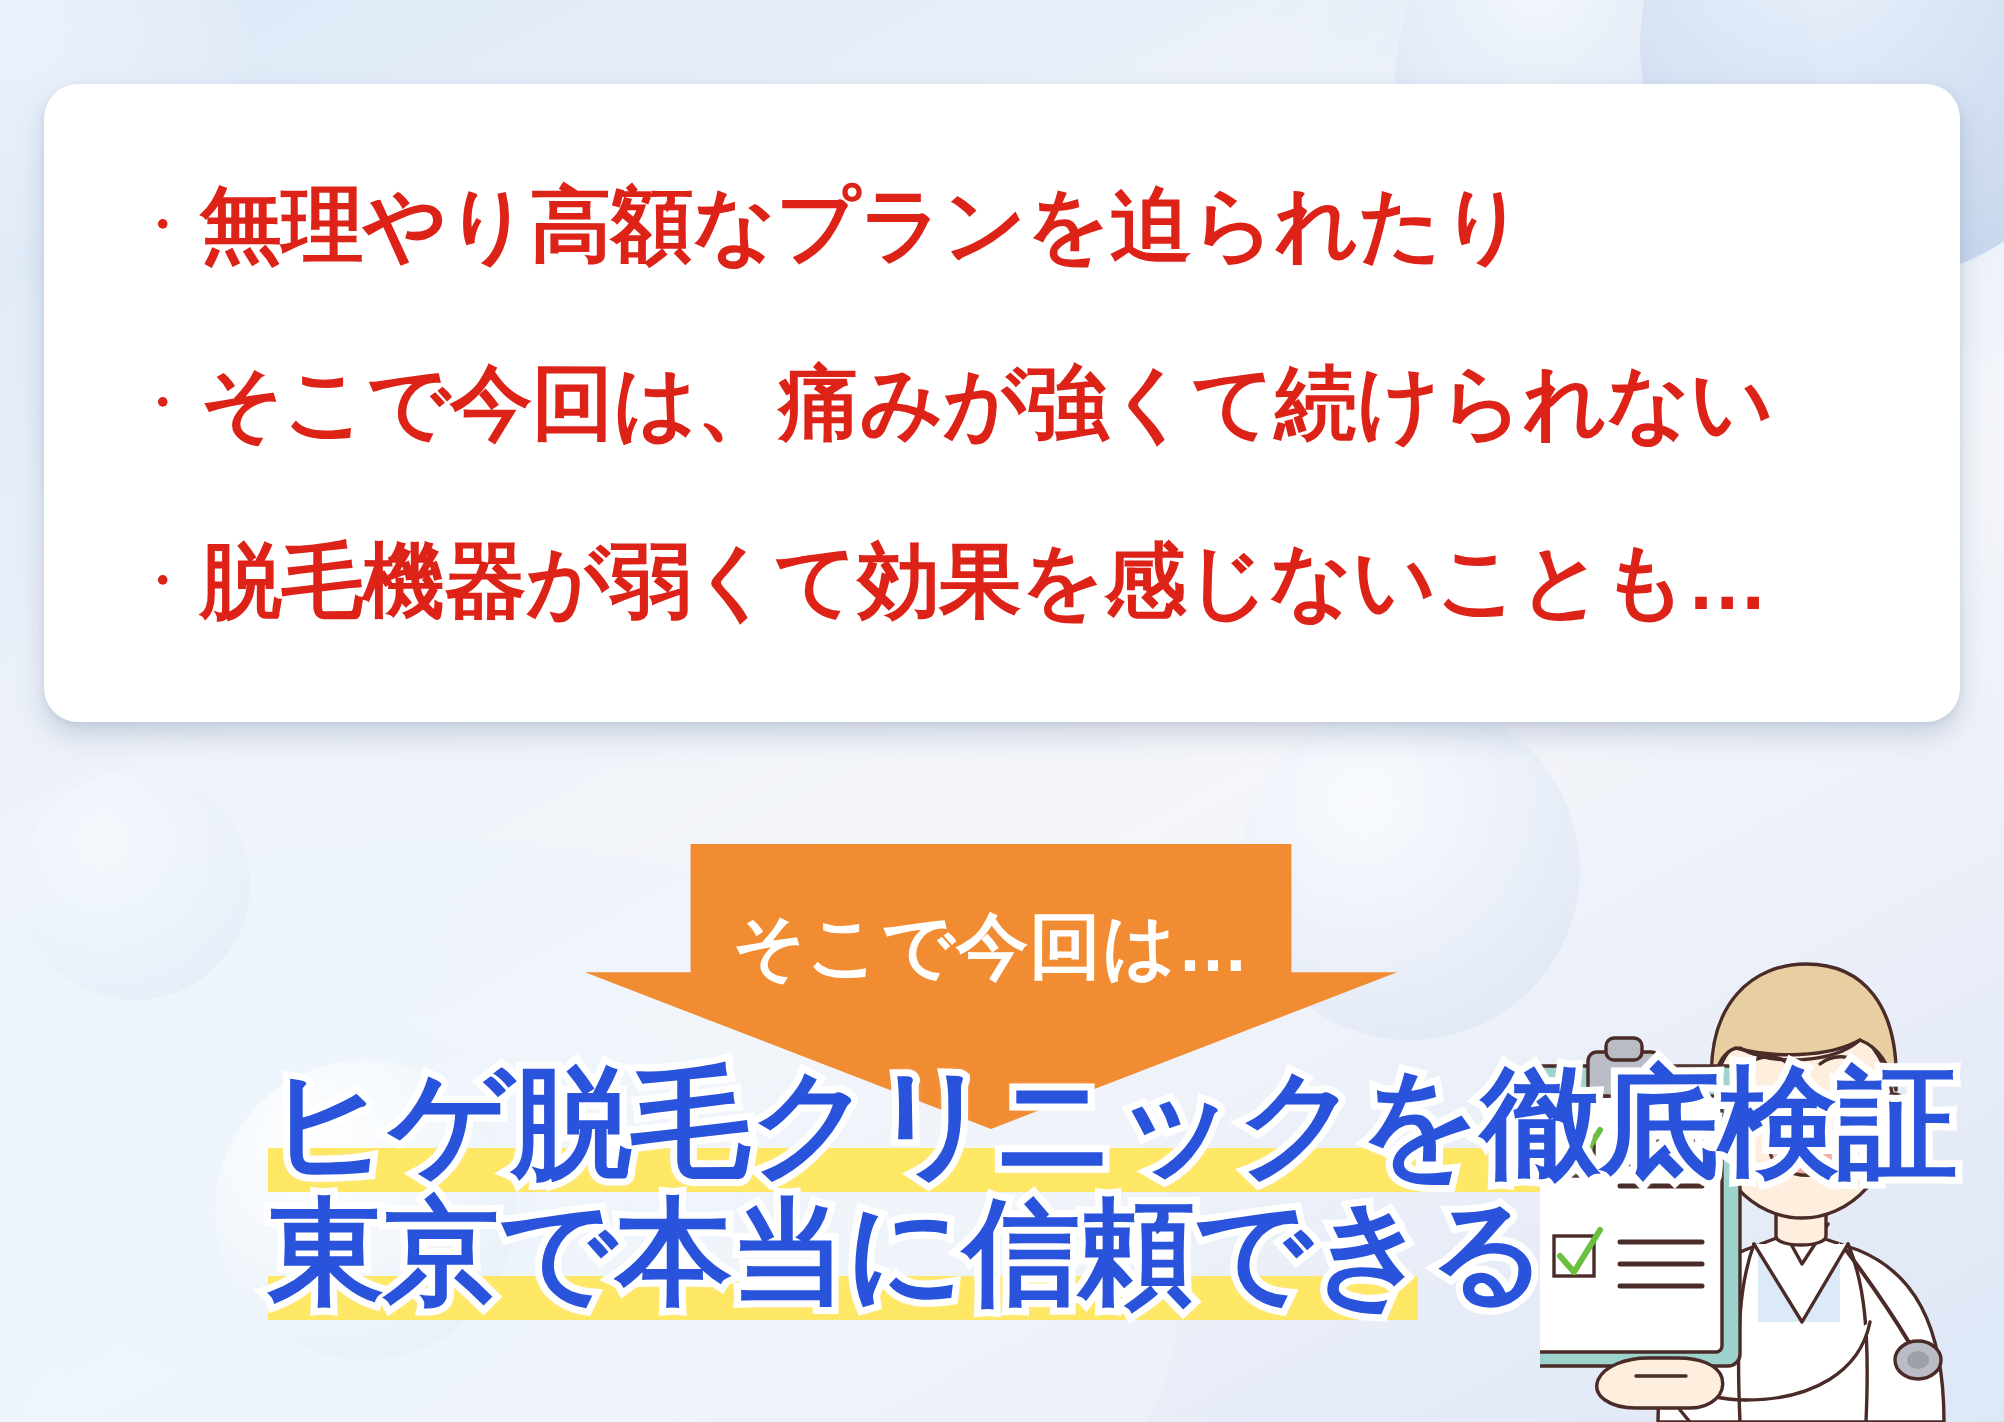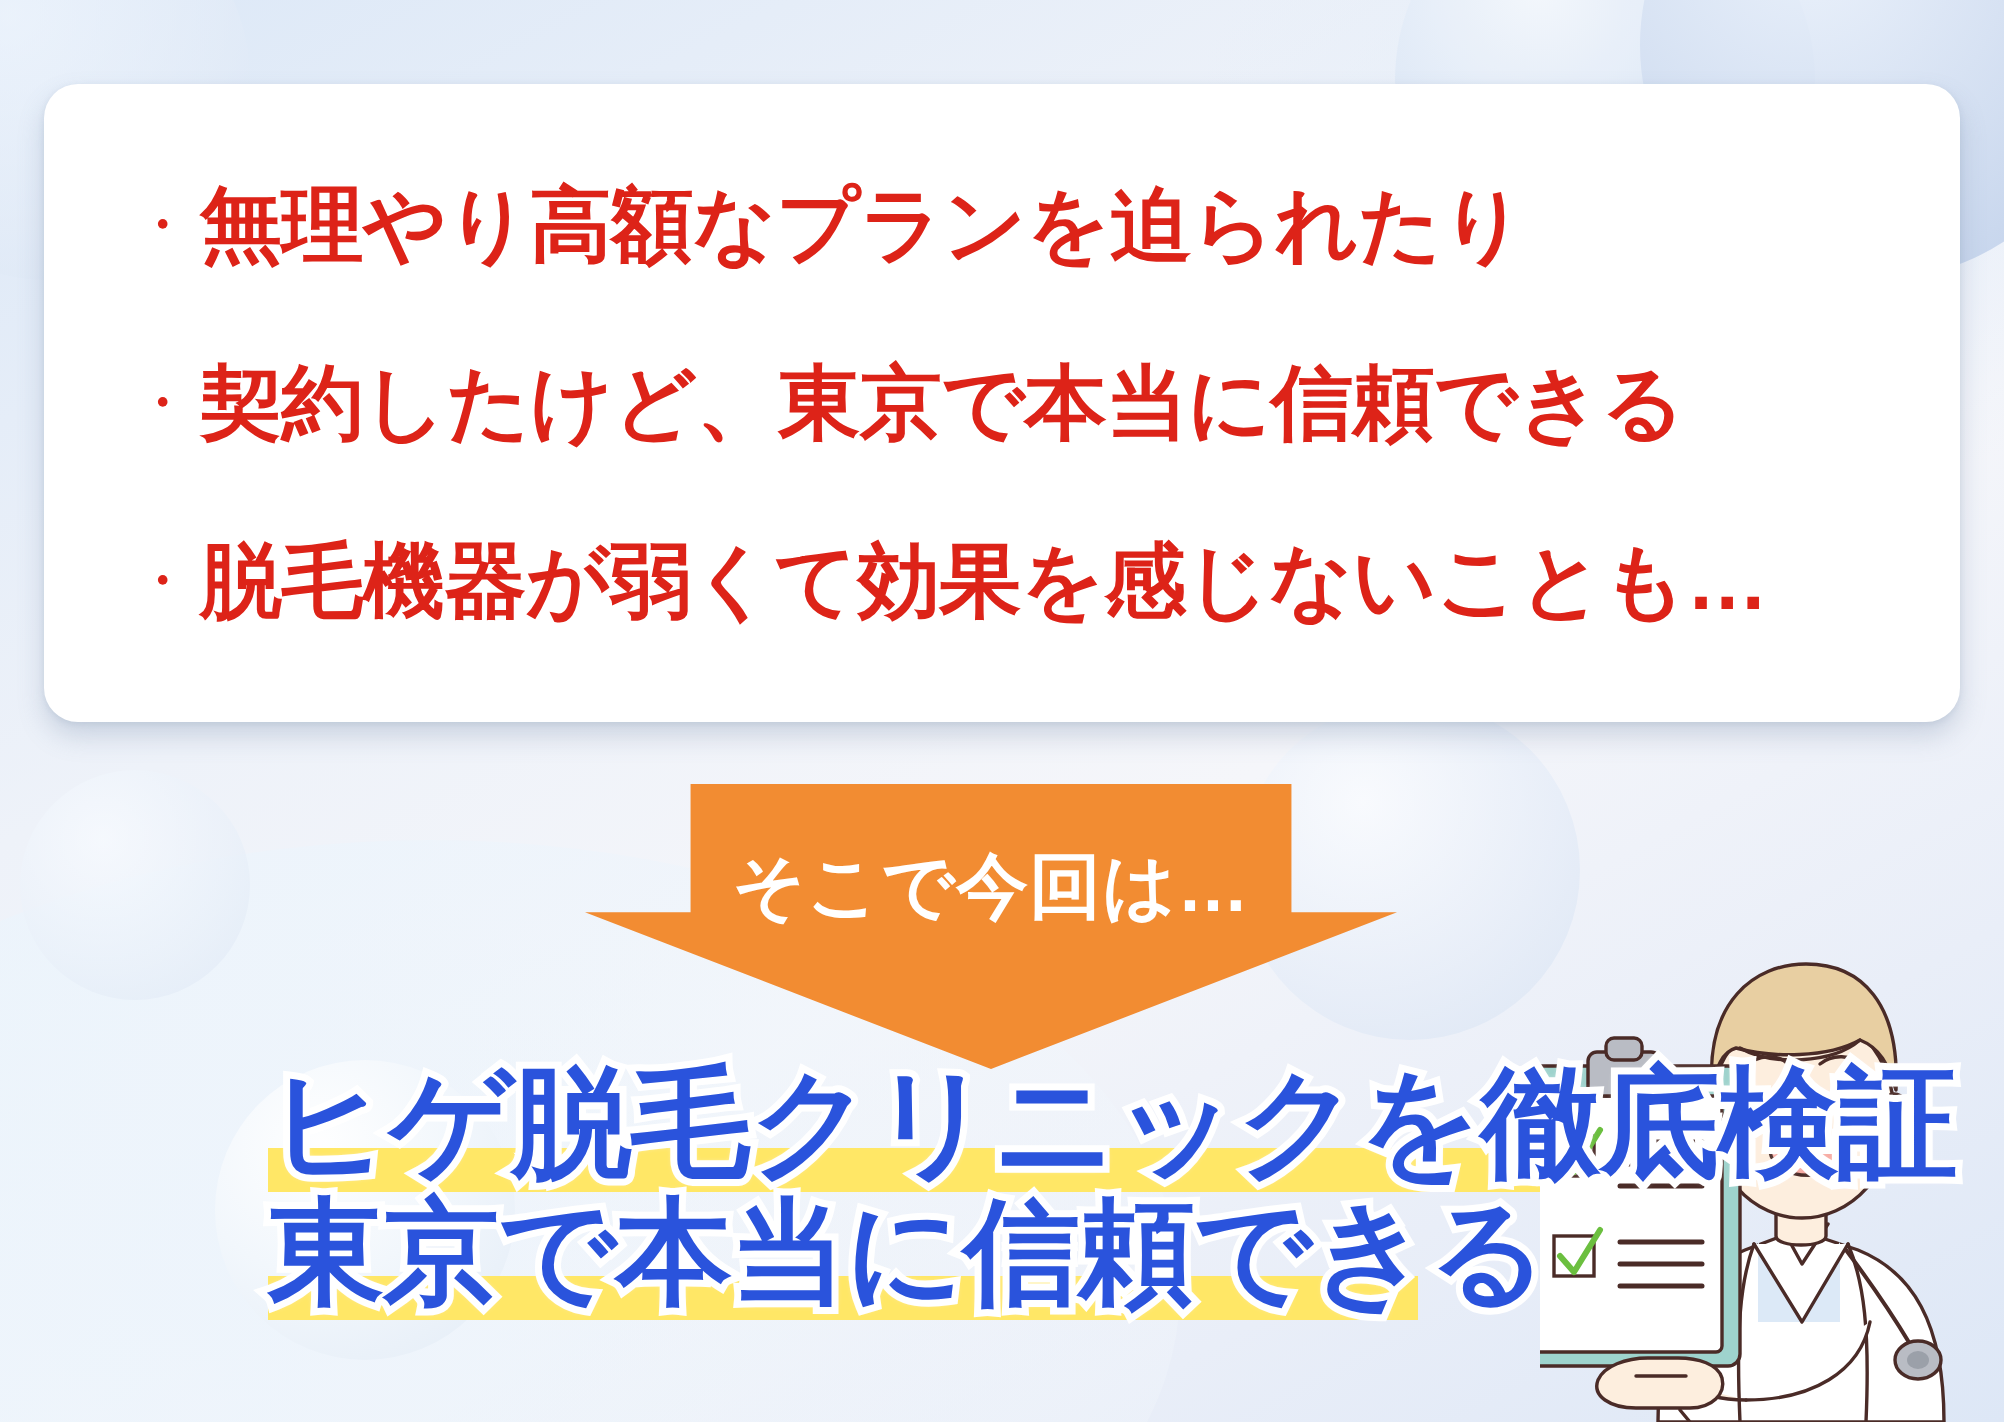--- a/index.html
+++ b/index.html
@@ -97,21 +97,21 @@
     font-size: 82px;
     font-weight: 700;
     line-height: 1.08;
     letter-spacing: -0.5px;
     text-align: right;
   }
 
   
   .arrow-wrap {
     position: absolute;
-    left: 585px; top: 784px;
+    left: 585px; top: 844px;
     width: 812px; height: 285px;
   }
   .arrow-shape {
     position: absolute;
     inset: 0;
     background: #f28c32;
     clip-path: polygon(13% 0%, 87% 0%, 87% 45%, 100% 45%, 50% 100%, 0% 45%, 13% 45%);
     filter: drop-shadow(0 10px 12px rgba(130,140,160,.34));
   }
   .arrow-label {
@@ -186,21 +186,21 @@
   <div class="bub bub-e"></div>
   <div class="bub bub-d"></div>
 
   <div class="card">
     <div class="bullet-row">
       <span class="bullet-dot">・</span>
       <span class="bullet-text">無理やり高額なプランを迫られたり</span>
     </div>
     <div class="bullet-row">
       <span class="bullet-dot">・</span>
-      <span class="bullet-text">契約したけど、東京で本当に信頼できる</span>
+      <span class="bullet-text">そこで今回は、痛みが強くて続けられない</span>
     </div>
     <div class="bullet-row">
       <span class="bullet-dot">・</span>
       <span class="bullet-text">脱毛機器が弱くて効果を感じないことも…</span>
     </div>
   </div>
 
   <div class="arrow-wrap">
     <div class="arrow-shape"></div>
     <div class="arrow-label">そこで今回は…</div>

